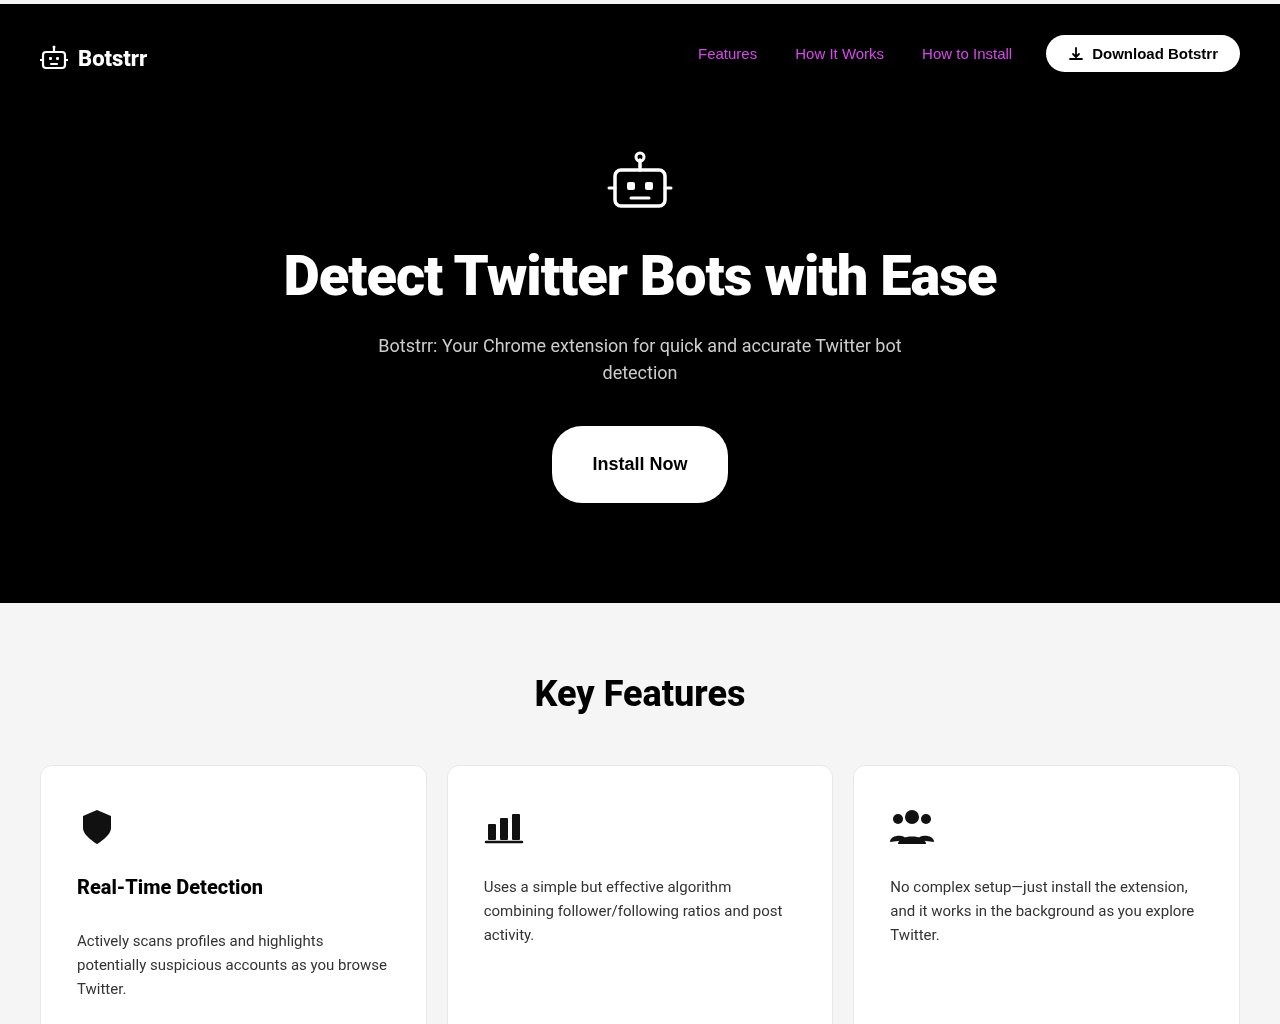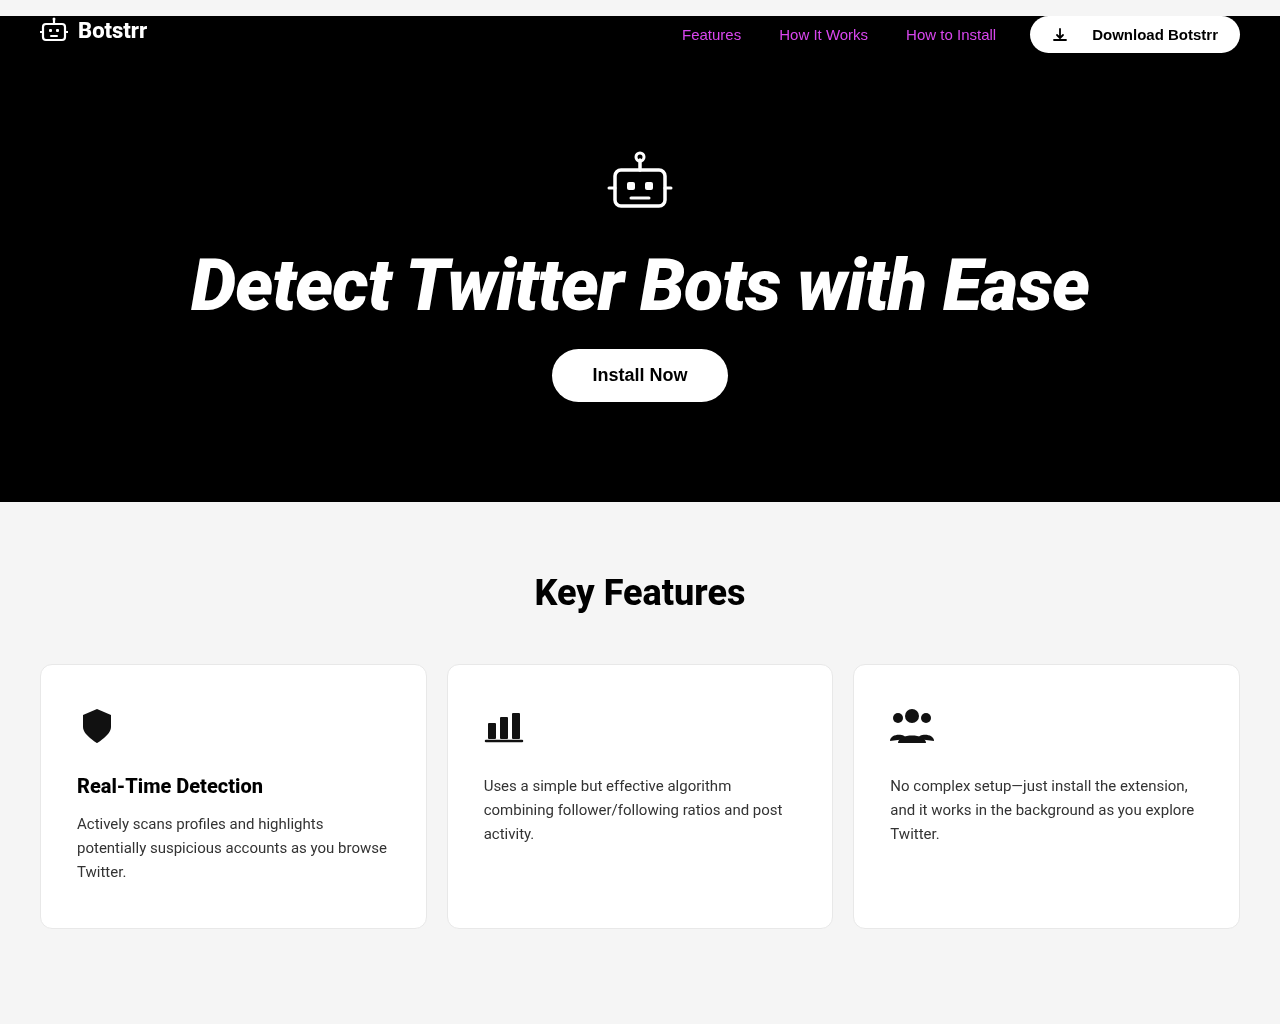--- a/index.html
+++ b/index.html
@@ -11,26 +11,26 @@
     body {
       font-family: -apple-system, BlinkMacSystemFont, 'Segoe UI', Roboto, Helvetica, Arial, sans-serif;
       background: #f5f5f5;
       color: #000;
     }
 
     
     nav {
       background: #000;
       display: flex;
-      align-items: flex-start;
+      align-items: flex-end;
       justify-content: space-between;
       padding: 0 40px;
       height: 68px;
       position: sticky;
-      top: 16px;
+      top: 4px;
       z-index: 100;
     }
 
     .nav-logo {
       display: flex;
       align-items: center;
       gap: 10px;
       color: #fff;
       text-decoration: none;
     }
@@ -69,65 +69,64 @@
       background: #fff;
       color: #000;
       border: none;
       border-radius: 24px;
       padding: 10px 22px;
       font-size: 15px;
       font-weight: 700;
       cursor: pointer;
       display: flex;
       align-items: center;
-      gap: 24px;
+      gap: 8px;
       margin-left: 12px;
       transition: background 0.15s;
     }
 
     
     .hero {
       background: #000;
       color: #fff;
       text-align: center;
       padding: 80px 40px 100px;
       display: flex;
       flex-direction: column;
       align-items: center;
     }
 
     .hero-robot-icon {
       margin-bottom: 24px;
     }
 
     .hero-title {
-      font-size: 72px;
+      font-size: 56px;
       font-weight: 900;
       line-height: 1.1;
       max-width: 900px;
       margin-bottom: 24px;
       letter-spacing: -1px;
-      font-style: italic;
     }
 
     .hero-subtitle {
       font-size: 18px;
       font-weight: 400;
       color: #ccc;
       max-width: 600px;
       margin-bottom: 40px;
       line-height: 1.5;
     }
 
     .hero-install-btn {
       background: #fff;
       color: #000;
       border: none;
       border-radius: 30px;
-      padding: 16px 40px;
+      padding: 28px 40px;
       font-size: 18px;
       font-weight: 700;
       cursor: pointer;
       transition: background 0.15s;
     }
 
     
     .features-section {
       background: #f5f5f5;
       padding: 70px 40px 80px;
@@ -160,21 +159,21 @@
     .feature-card-icon {
       font-size: 36px;
       margin-bottom: 20px;
       display: block;
       color: #111;
     }
 
     .feature-card-title {
       font-size: 20px;
       font-weight: 800;
-      margin-bottom: 14px;
+      margin-bottom: 30px;
       color: #000;
     }
 
     .feature-card-desc {
       font-size: 15px;
       color: #333;
       line-height: 1.6;
     }
 
     
@@ -247,20 +246,21 @@
       <rect x="40" y="34" width="8" height="8" rx="2" fill="white"></rect>
       <path d="M26 50 h18" stroke="white" stroke-width="3" stroke-linecap="round"></path>
       <path d="M35 22 V12" stroke="white" stroke-width="3.5" stroke-linecap="round"></path>
       <circle cx="35" cy="9" r="4" stroke="white" stroke-width="3" fill="none"></circle>
       <path d="M10 40 H4" stroke="white" stroke-width="3" stroke-linecap="round"></path>
       <path d="M66 40 H60" stroke="white" stroke-width="3" stroke-linecap="round"></path>
     </svg>
   </div>
 
   <h1 class="hero-title">Detect Twitter Bots with Ease</h1>
+  <p class="hero-subtitle">Botstrr: Your Chrome extension for quick and accurate Twitter bot detection</p>
   <button class="hero-install-btn">Install Now</button>
 </section>
 
 <section class="features-section">
   <h2 class="features-title">Key Features</h2>
 
   <div class="features-grid">
 
     <div class="feature-card">
       <span class="feature-card-icon">

